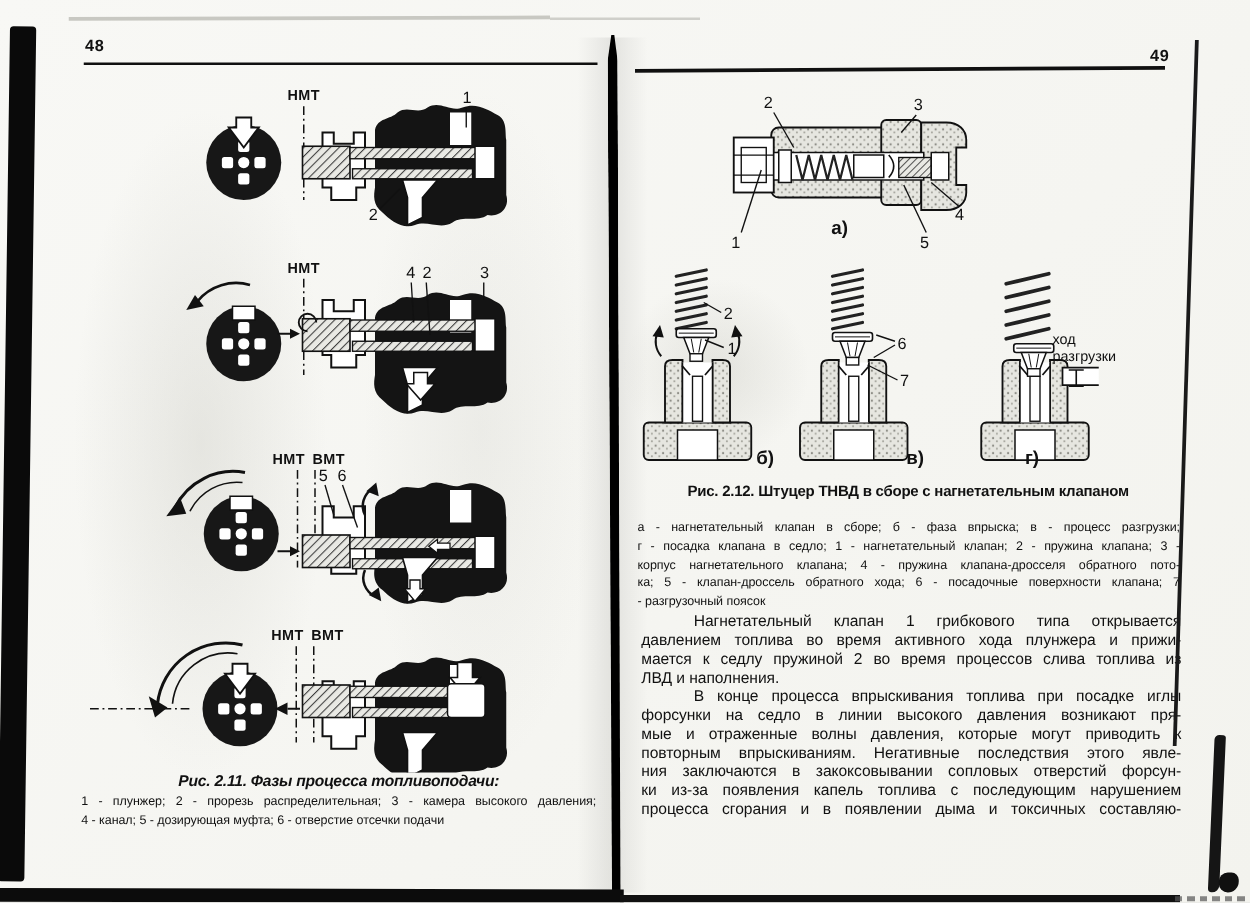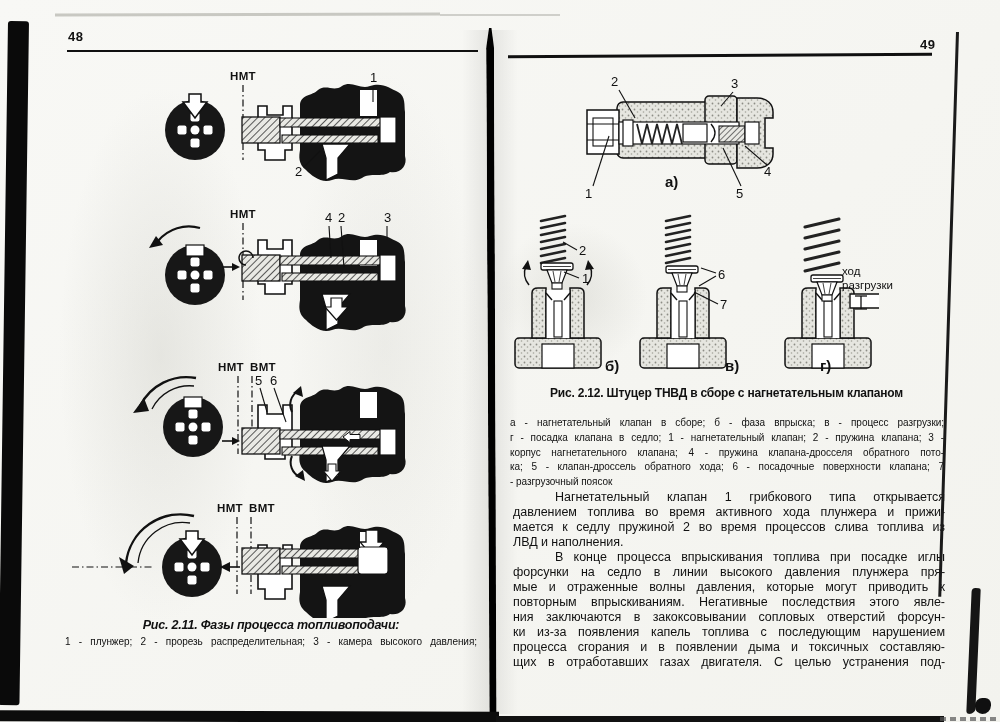--- a/index.html
+++ b/index.html
@@ -186,20 +186,21 @@
       <rect x="298" y="487" width="30" height="27" rx="3" fill="#fff" stroke="#111" stroke-width="1.2"></rect>
       <use href="#gspout" transform="translate(0,442)"></use>
       <polygon points="160,507 170,502 170,512" fill="#111"></polygon>
       <line x1="170" y1="507" x2="180" y2="507" stroke="#111" stroke-width="1.6"></line>
     </g>
   </svg>
 
   <div class="abs cap-title" style="left:65px;top:618px;width:412px;font-style:italic;">Рис. 2.11. Фазы процесса топливоподачи:</div>
   <div class="abs cap-legend" style="left:65px;top:635px;width:412px;">
     <div class="jline">1 - плунжер; 2 - прорезь распределительная; 3 - камера высокого давления;</div>
+    <div class="jlast">4 - канал; 5 - дозирующая муфта; 6 - отверстие отсечки подачи</div>
   </div>
 
   <div class="abs pgnum" style="left:920px;top:37px;">49</div>
   <div class="abs rule" style="left:508px;top:54px;width:424px;transform:rotate(-0.35deg);"></div>
 
   <svg class="abs" style="left:573px;top:66px;" width="310" height="135" viewBox="0 0 310 135">
     <defs>
       <pattern id="pd2" width="6" height="6" patternUnits="userSpaceOnUse">
         <rect width="6" height="6" fill="#e6e6e0"></rect>
         <circle cx="1.5" cy="1.5" r="0.9" fill="#8d8d86"></circle>
@@ -330,27 +331,26 @@
     <div class="jline">ка; 5 - клапан-дроссель обратного хода; 6 - посадочные поверхности клапана; 7</div>
     <div class="jlast">- разгрузочный поясок</div>
   </div>
 
   <div class="abs bodytext" style="left:513px;top:490px;width:432px;">
     <div class="jline indent">Нагнетательный клапан 1 грибкового типа открывается</div>
     <div class="jline">давлением топлива во время активного хода плунжера и прижи-</div>
     <div class="jline">мается к седлу пружиной 2 во время процессов слива топлива из</div>
     <div class="jlast">ЛВД и наполнения.</div>
     <div class="jline indent">В конце процесса впрыскивания топлива при посадке иглы</div>
-    <div class="jline">форсунки на седло в линии высокого давления плунжера пря-</div>
+    <div class="jline">форсунки на седло в линии высокого давления возникают пря-</div>
     <div class="jline">мые и отраженные волны давления, которые могут приводить к</div>
     <div class="jline">повторным впрыскиваниям. Негативные последствия этого явле-</div>
     <div class="jline">ния заключаются в закоксовывании сопловых отверстий форсун-</div>
     <div class="jline">ки из-за появления капель топлива с последующим нарушением</div>
     <div class="jline">процесса сгорания и в появлении дыма и токсичных составляю-</div>
-    <div class="jline">щих в отработавших газах двигателя. С целью устранения под-</div>
   </div>
 
   <div class="abs spine-shadow"></div>
   <div class="abs bar-left"></div>
   <div class="abs spine"></div>
   <div class="abs edge-right"></div>
   <div class="abs edge-right-blotch"></div>
   <div class="abs edge-right-blob"></div>
   <div class="abs bottom-band-l"></div>
   <div class="abs bottom-band-r"></div>

